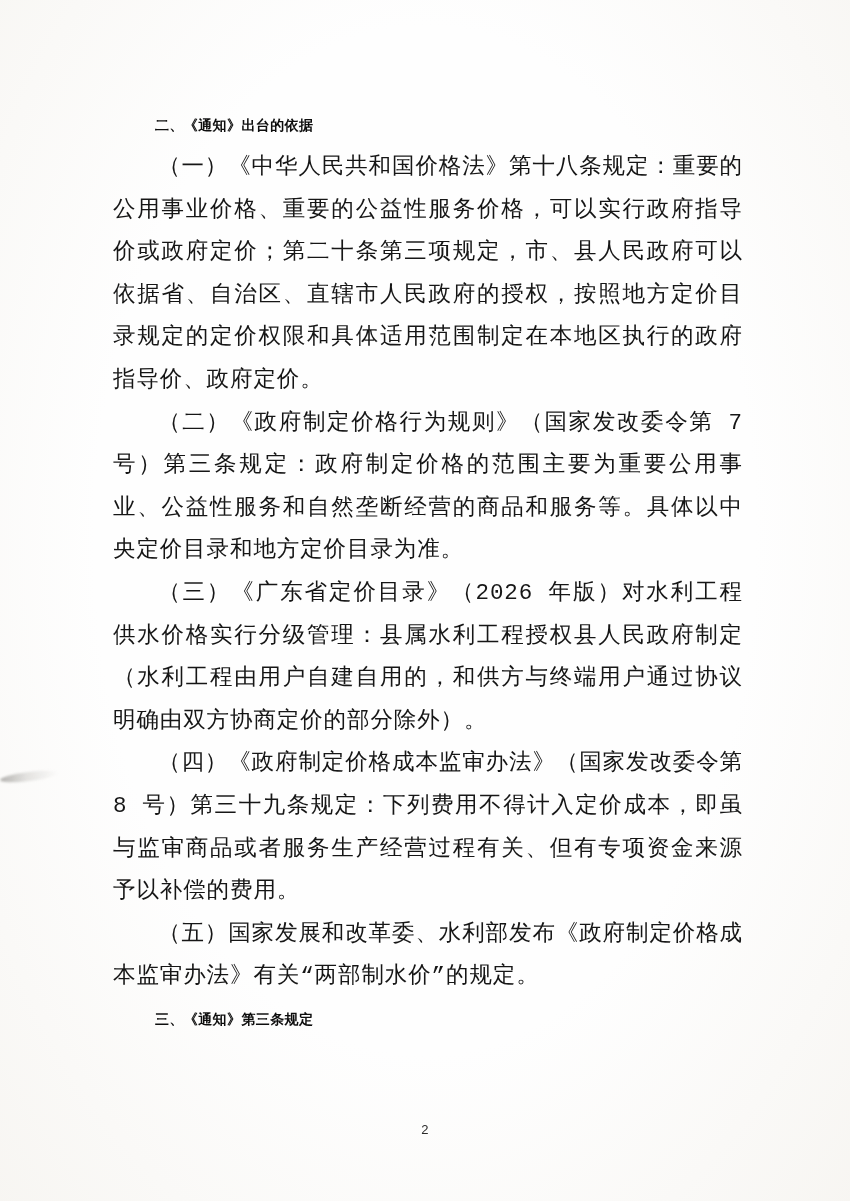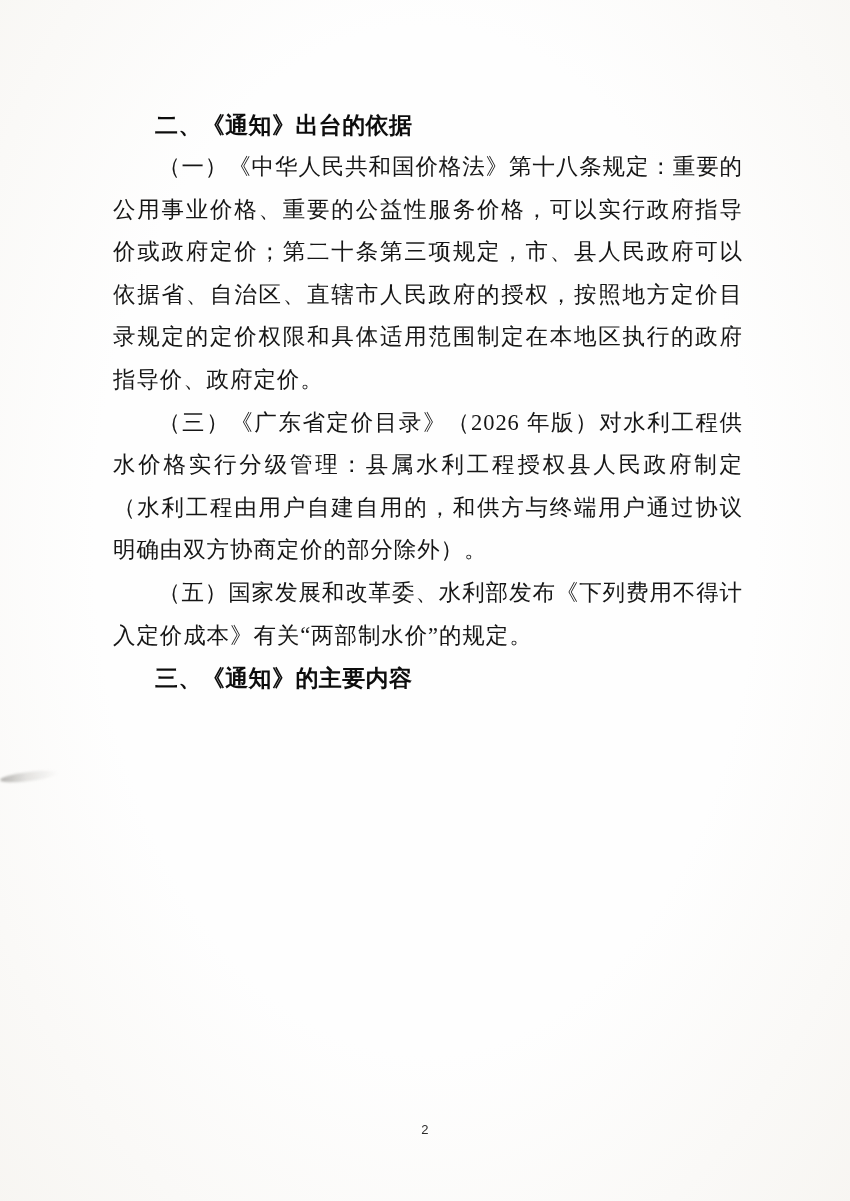--- a/index.html
+++ b/index.html
@@ -42,36 +42,36 @@
   .content {
     position: absolute;
     left: 113px;
     top: 104px;
     width: 630px;
   }
   h2.section-heading {
     margin: 0;
     font-family: "DejaVu Sans", "Liberation Sans", sans-serif;
     font-weight: bold;
-    font-size: 23px;
+    font-size: 14px;
     line-height: 42px;
     letter-spacing: 0.4px;
     text-indent: 42px;
     color: #0d0d0d;
   }
   p.body-para {
     margin: 0;
     font-size: 22.5px;
     line-height: 42.6px;
     text-indent: 45px;
     text-align: justify;
     text-align-last: left;
     letter-spacing: 0.9px;
     color: #161616;
-    font-family: Liberation Serif, serif;
+    font-family: Liberation Mono, monospace;
   }
   .gap-before-heading-3 { margin-top: 1px; }
   .page-number {
     position: absolute;
     left: 0;
     right: 0;
     top: 1122px;
     text-align: center;
     font-family: "Liberation Sans", "DejaVu Sans", sans-serif;
     font-size: 13px;
@@ -86,26 +86,28 @@
 
   <div class="paper-tint"></div>
   <div class="scan-smudge"></div>
 
   <div class="content">
 
     <h2 class="section-heading">二、《通知》出台的依据</h2>
 
     <p class="body-para">（一）《中华人民共和国价格法》第十八条规定：重要的公用事业价格、重要的公益性服务价格，可以实行政府指导价或政府定价；第二十条第三项规定，市、县人民政府可以依据省、自治区、直辖市人民政府的授权，按照地方定价目录规定的定价权限和具体适用范围制定在本地区执行的政府指导价、政府定价。</p>
 
+    <p class="body-para">（二）《政府制定价格行为规则》（国家发改委令第 7 号）第三条规定：政府制定价格的范围主要为重要公用事业、公益性服务和自然垄断经营的商品和服务等。具体以中央定价目录和地方定价目录为准。</p>
 
     <p class="body-para">（三）《广东省定价目录》（2026 年版）对水利工程供水价格实行分级管理：县属水利工程授权县人民政府制定（水利工程由用户自建自用的，和供方与终端用户通过协议明确由双方协商定价的部分除外）。</p>
 
+    <p class="body-para">（四）《政府制定价格成本监审办法》（国家发改委令第 8 号）第三十九条规定：下列费用不得计入定价成本，即虽与监审商品或者服务生产经营过程有关、但有专项资金来源予以补偿的费用。</p>
 
-    <p class="body-para">（五）国家发展和改革委、水利部发布《下列费用不得计入定价成本》有关“两部制水价”的规定。</p>
+    <p class="body-para">（五）国家发展和改革委、水利部发布《政府制定价格成本监审办法》有关“两部制水价”的规定。</p>
 
 
-    <h2 class="section-heading gap-before-heading-3">三、《通知》的主要内容</h2>
+    <h2 class="section-heading gap-before-heading-3">三、《通知》第三条规定</h2>
 
   </div>
 
   <div class="page-number">2</div>
 
 </div>
 
 </body></html>

